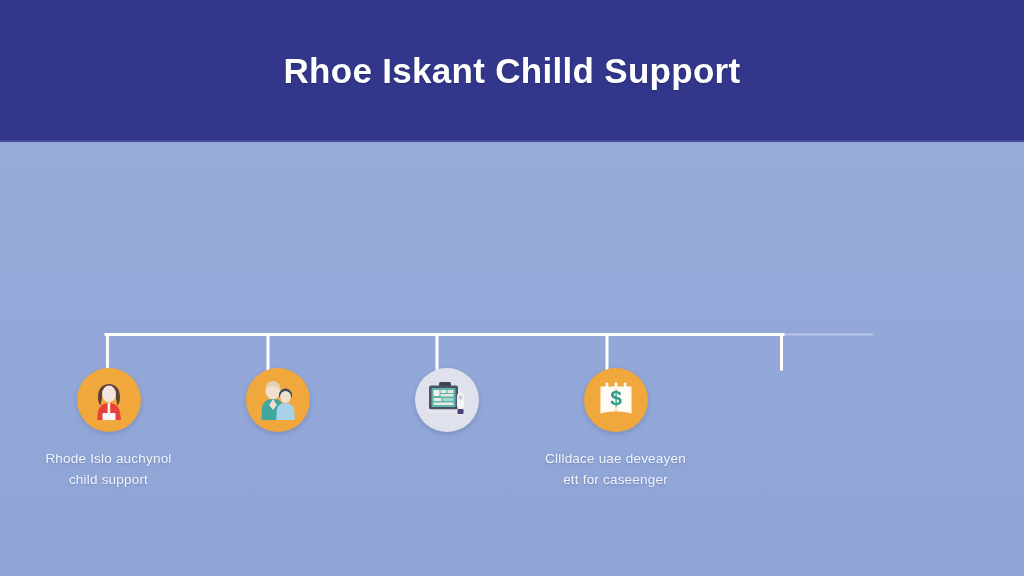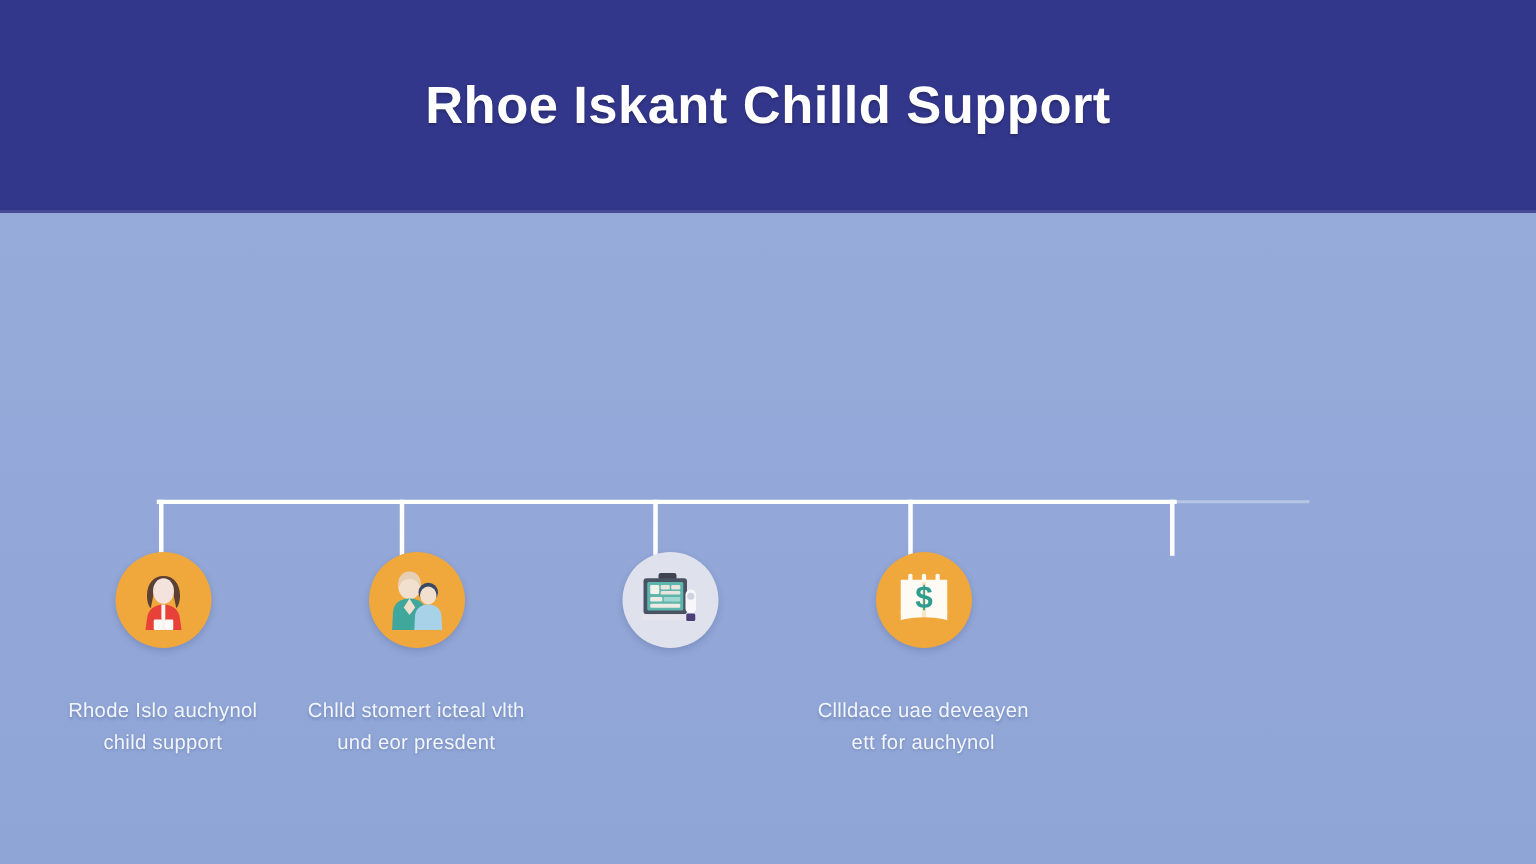--- a/index.html
+++ b/index.html
@@ -104,21 +104,21 @@
     box-shadow: 0 2px 5px rgba(30,40,90,0.18);
     flex: 0 0 auto;
     position: relative;
   }
   .icon-circle.orange { background: #f0a73c; }
   .icon-circle.pale   { background: #dfe1ec; }
 
   .icon-circle svg { display: block; }
 
   .column-label {
-    margin-top: 32px;
+    margin-top: 17px;
     color: #f2f5fb;
     font-size: 13.5px;
     line-height: 1.52;
     font-weight: 400;
     letter-spacing: 0.2px;
     max-width: 150px;
     text-shadow: 0 1px 2px rgba(40,55,110,0.30);
   }
 </style>
 </head>
@@ -163,21 +163,20 @@
         <svg width="46" height="46" viewBox="0 0 46 46" aria-hidden="true">
           <ellipse cx="18" cy="14" rx="7.5" ry="8.5" fill="#f2e0cf"></ellipse>
           <path d="M10.5 12c0-5 3.3-8 7.5-8s7.5 3 7.5 8c0 1-.4 1.6-1 1.6-1.2-3.6-4-4.6-6.5-4.6-2.5 0-5.3 1-6.5 4.6-.6 0-1-.6-1-1.6z" fill="#e7cfb4"></path>
           <path d="M18 22c-6.3 0-10.5 3.4-11 9L6.4 43h23.2l-.6-12c-.5-5.6-4.7-9-11-9z" fill="#3fa79b"></path>
           <path d="M18 22l3.8 6-3.8 5-3.8-5z" fill="#f2e0cf"></path>
           <circle cx="30.5" cy="18" r="6.5" fill="#3b4a63"></circle>
           <ellipse cx="30.5" cy="20" rx="5.5" ry="6" fill="#f2e0cf"></ellipse>
           <path d="M30.5 26c-5 0-8.3 2.8-8.8 7.3L21.2 43h18.6l-.5-9.7C38.8 28.8 35.5 26 30.5 26z" fill="#a8d2e8"></path>
         </svg>
       </div>
-      <div class="column-label">Chlld stomert icteal vlth und eor presdent</div>
     </div>
 
     <div class="column">
       <div class="icon-circle pale">
         <svg width="46" height="46" viewBox="0 0 46 46" aria-hidden="true">
           <rect x="15" y="5" width="12" height="4.5" rx="1.6" fill="#3f4452"></rect>
           <rect x="5" y="8.5" width="29" height="24" rx="2" fill="#4a5363"></rect>
           <rect x="7.5" y="11" width="24" height="19" rx="1" fill="#5fb6ad"></rect>
           <rect x="9.5" y="13" width="6" height="6" rx="0.8" fill="#f3f1ec"></rect>
           <rect x="16.5" y="13" width="6" height="3" rx="0.8" fill="#e9e5de"></rect>
@@ -200,17 +199,17 @@
         <svg width="42" height="42" viewBox="0 0 42 42" aria-hidden="true">
           <rect x="10.5" y="3.5" width="2.8" height="6" rx="1.2" fill="#fdfbf4"></rect>
           <rect x="19.6" y="3.5" width="2.8" height="6" rx="1.2" fill="#fdfbf4"></rect>
           <rect x="28.7" y="3.5" width="2.8" height="6" rx="1.2" fill="#fdfbf4"></rect>
           <path d="M5.5 7.5h31v22c0 0-6-2.5-15.5-2.5S5.5 29.5 5.5 29.5z" fill="#fdfbf4"></path>
           <path d="M5.5 28.5c0 0 6-2 15.5-2s15.5 2 15.5 2v6c0 0-6-2-15.5-2s-15.5 2-15.5 2z" fill="#fdfbf4"></path>
           <rect x="19.6" y="9" width="2.8" height="24" fill="#f0a73c" opacity="0.25"></rect>
           <text x="21" y="26" text-anchor="middle" font-family="Liberation Sans, sans-serif" font-size="21" font-weight="bold" fill="#2e9c8e">$</text>
         </svg>
       </div>
-      <div class="column-label">Cllldace uae deveayen ett for auchynol</div>
+      <div class="column-label">Cllldace uae deveayen ett for caseenger</div>
     </div>
 
   </div>
 </div>
 
 </body></html>

